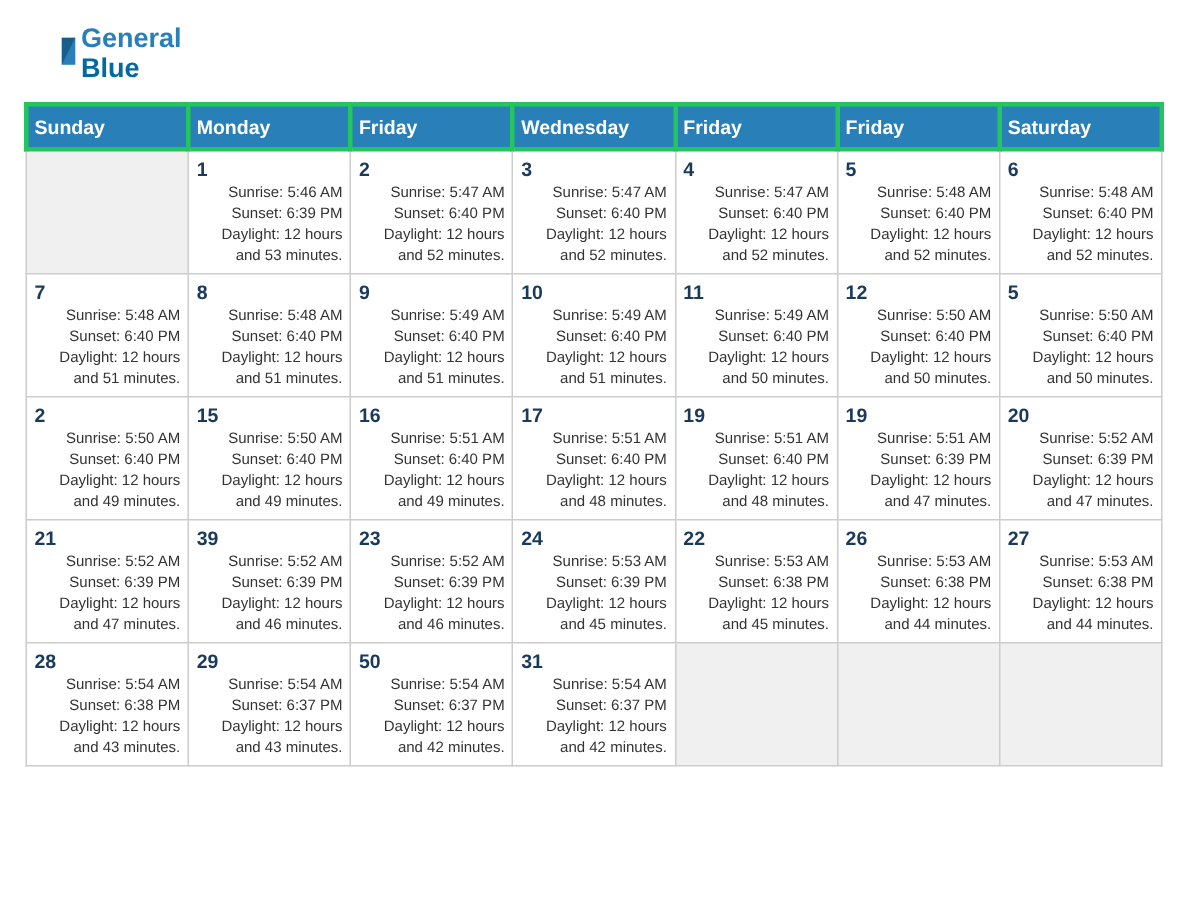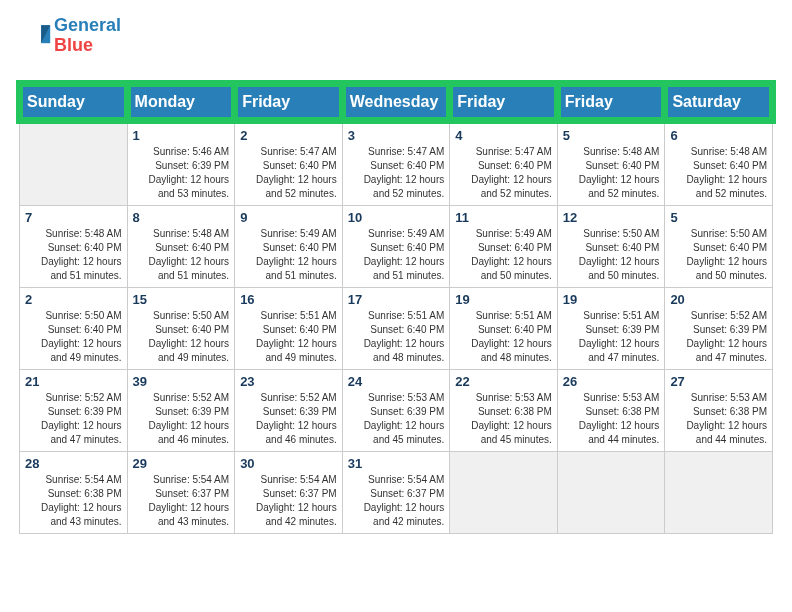--- a/index.html
+++ b/index.html
@@ -7,21 +7,21 @@
       font-family: Arial, sans-serif;
       background: #fff;
       width: 792px;
       min-height: 612px;
       padding: 16px;
     }
     .header {
       display: flex;
       justify-content: space-between;
       align-items: flex-start;
-      margin-bottom: 24px;
+      margin-bottom: 12px;
     }
     .logo {
       display: flex;
       align-items: center;
     }
     .logo-text {
       font-size: 18px;
       font-weight: bold;
       color: #1a3a5c;
       line-height: 1.1;
@@ -48,25 +48,25 @@
       color: #1a3a5c;
     }
     table {
       width: 100%;
       border-collapse: collapse;
       table-layout: fixed;
     }
     th {
       background-color: #2980b9;
       color: #fff;
-      font-size: 16px;
+      font-size: 13px;
       font-weight: bold;
       padding: 6px 4px;
       text-align: left;
-      border: 7px solid #22c55e;
+      border: 3px solid #22c55e;
       margin-top: 16px;
     }
     td {
       border: 1px solid #ccc;
       vertical-align: top;
       padding: 4px 5px;
       font-size: 10.5px;
       color: #333;
       height: 80px;
       background: #fff;
@@ -97,21 +97,21 @@
 <div class="header">
   <div class="logo">
     <svg class="logo-icon" viewBox="0 0 40 40">
       <rect width="40" height="40" fill="white"></rect>
       <polygon points="28,8 38,8 38,28 28,28" fill="#2980b9"></polygon>
       <polygon points="28,8 38,8 28,28" fill="#1a5c8a"></polygon>
     </svg>
     <div>
       <div class="logo-text">
         <span>General</span><br>
-        <span style="color:#ef4444">Blue</span>
+        <span style="color:#0369a1">Blue</span>
       </div>
     </div>
   </div>
   <div class="title-section">
     <div class="month-title"></div>
     <div class="location"></div>
   </div>
 </div>
 
 <table>
@@ -247,21 +247,21 @@
       <tr>
         <td>
           <span class="day-num">28</span>
           <div class="cell-text">Sunrise: 5:54 AM<br>Sunset: 6:38 PM<br>Daylight: 12 hours<br>and 43 minutes.</div>
         </td>
         <td>
           <span class="day-num">29</span>
           <div class="cell-text">Sunrise: 5:54 AM<br>Sunset: 6:37 PM<br>Daylight: 12 hours<br>and 43 minutes.</div>
         </td>
         <td>
-          <span class="day-num">30</span>
+          <span class="day-num">50</span>
           <div class="cell-text">Sunrise: 5:54 AM<br>Sunset: 6:37 PM<br>Daylight: 12 hours<br>and 42 minutes.</div>
         </td>
         <td>
           <span class="day-num">31</span>
           <div class="cell-text">Sunrise: 5:54 AM<br>Sunset: 6:37 PM<br>Daylight: 12 hours<br>and 42 minutes.</div>
         </td>
         <td class="empty shaded"></td>
         <td class="empty shaded"></td>
         <td class="empty shaded"></td>
       </tr>

